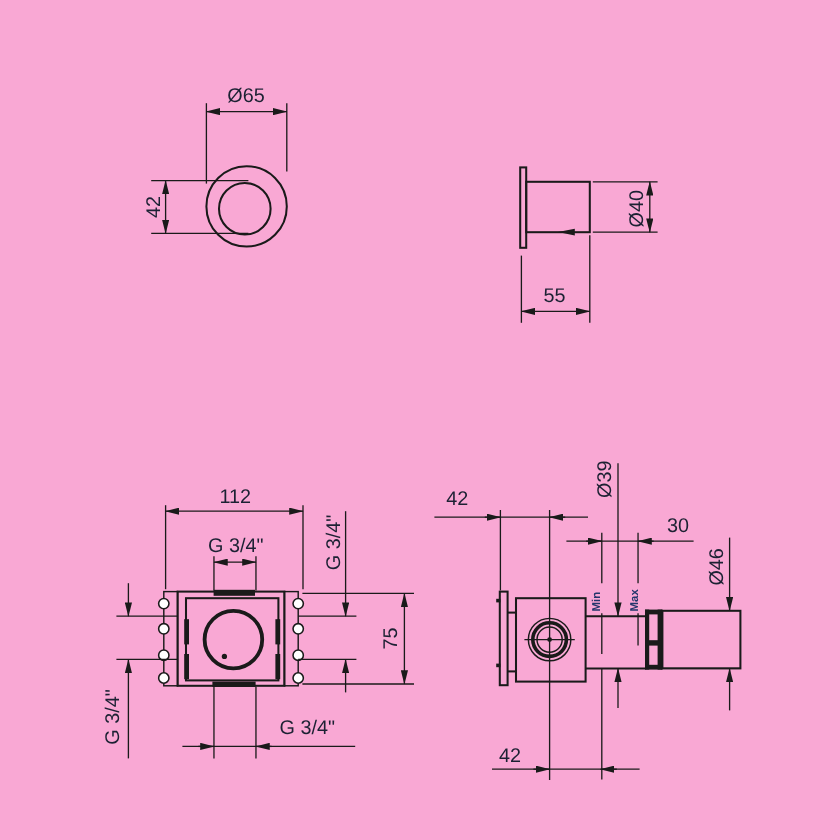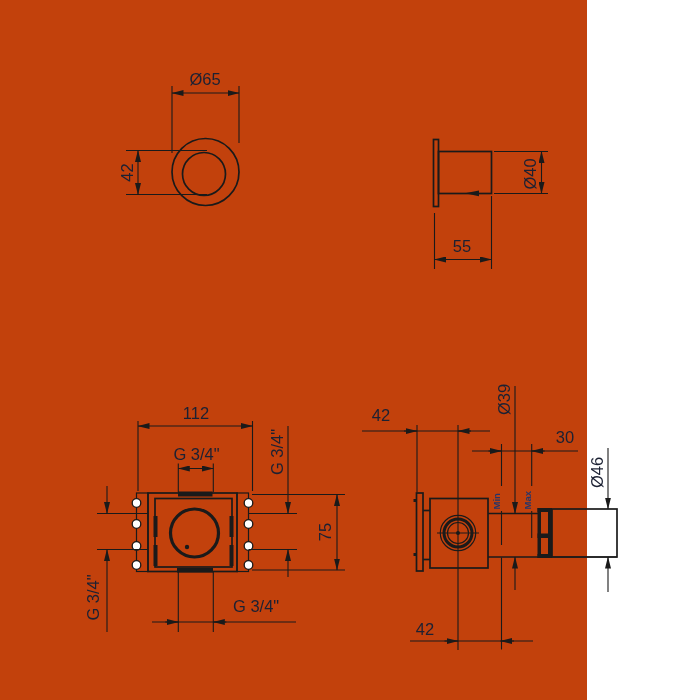--- a/index.html
+++ b/index.html
@@ -1,16 +1,16 @@
 <!DOCTYPE html>
 <html><head>
 <meta charset="utf-8">
 <style>
   html,body{margin:0;padding:0;background:#ffffff;}
-  .stage{width:587px;height:700px;background:#c2410c;position:relative;}
+  .stage{width:700px;height:700px;background:#f9a8d4;position:relative;}
   svg{display:block;}
   .outline{fill:none;stroke:#1a1a1a;stroke-width:1.7;}
   .outline-thin{fill:none;stroke:#1a1a1a;stroke-width:1.2;}
   .boldring{fill:none;stroke:#1a1a1a;stroke-width:3.2;}
   .thin{fill:none;stroke:#1a1a1a;stroke-width:1.1;}
   .dim{fill:none;stroke:#1a1a1a;stroke-width:1.1;}
   .bfill{fill:#1a1a1a;stroke:none;}
   .whitefill{fill:#ffffff;stroke:#1a1a1a;stroke-width:1.3;}
   .dim-text{font-family:"Liberation Sans",sans-serif;font-size:16.5px;fill:#1c2133;}
   .small-text{font-family:"Liberation Sans",sans-serif;font-size:9.5px;font-weight:bold;fill:#23366b;}

